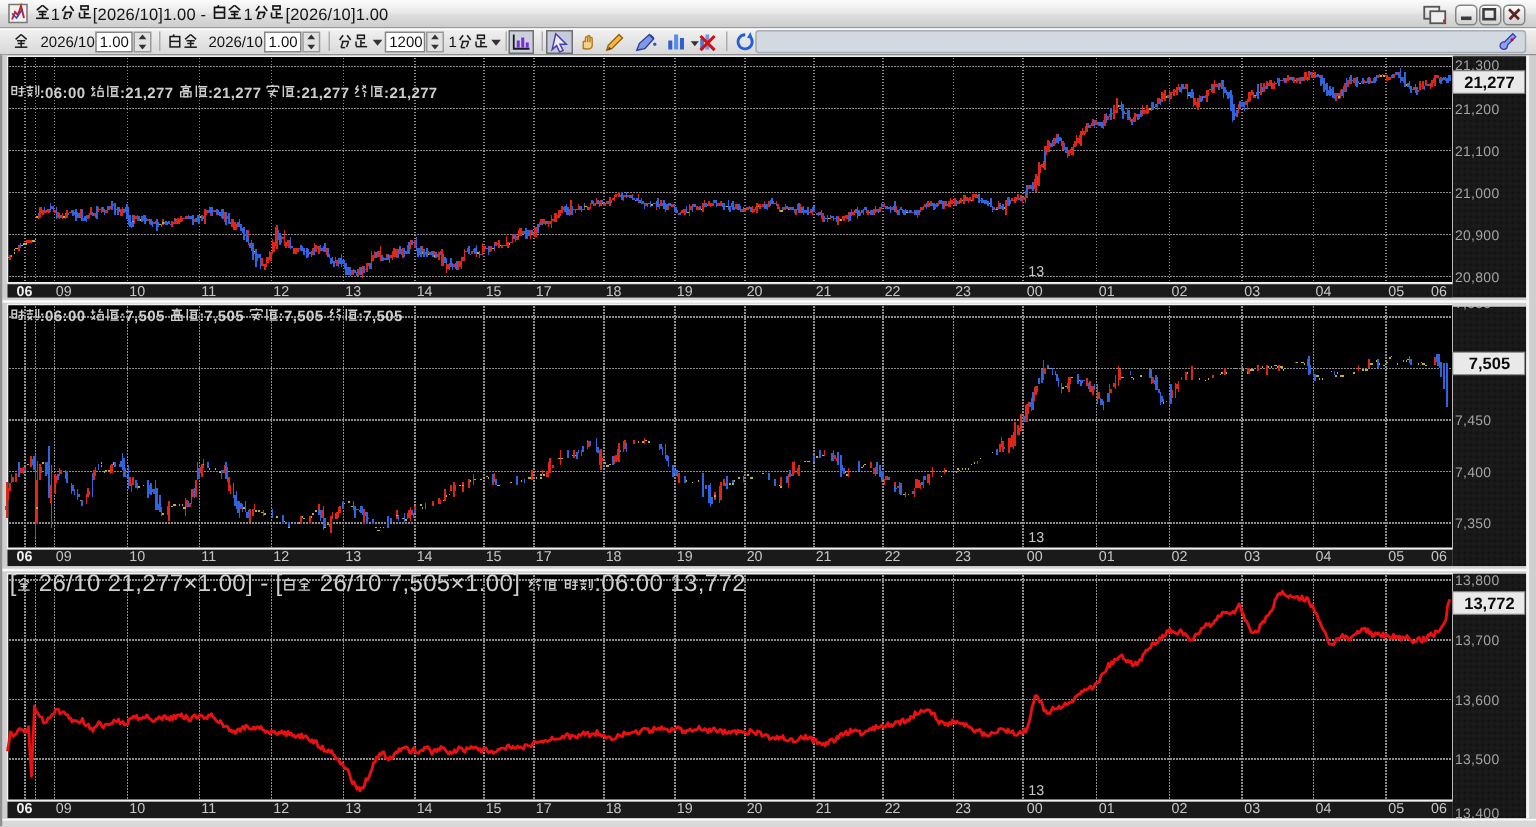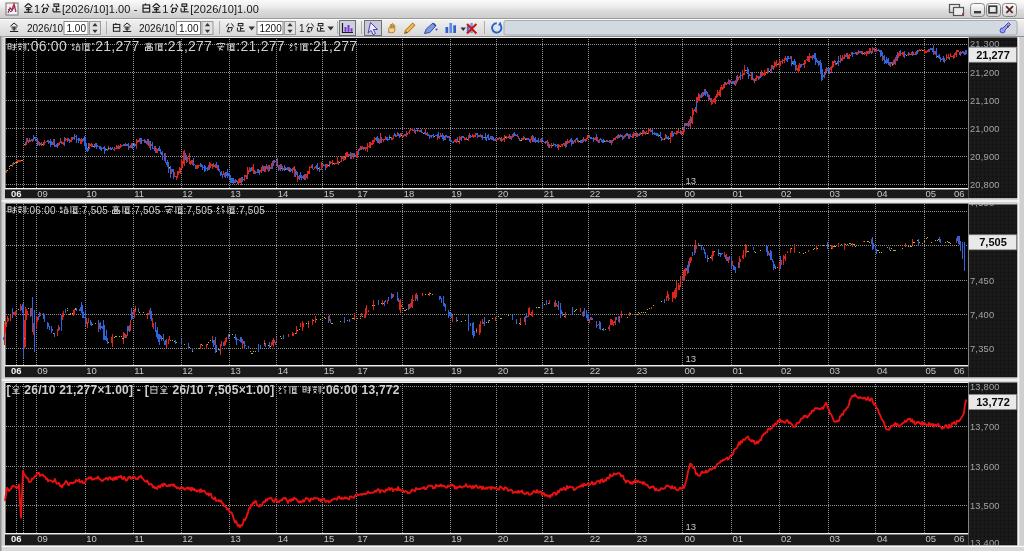--- a/index.html
+++ b/index.html
@@ -407,21 +407,21 @@
       </g>
     </svg><svg width="10.9" height="10.0" style="vertical-align:baseline">
       <g stroke="#141414" stroke-width="1.10" fill="none">
         <rect x="2.98" y="0.98" width="4.75" height="2.38" fill="none"></rect>
         <line x1="5.35" y1="4.30" x2="5.35" y2="8.57"></line>
         <line x1="5.35" y1="6.20" x2="8.20" y2="6.20"></line>
         <line x1="2.02" y1="5.25" x2="2.02" y2="8.57"></line>
         <line x1="2.02" y1="8.86" x2="9.62" y2="8.86"></line>
       </g>
     </svg>[2026/10]1.00</div>
-<div style="position:absolute;left:6.5px;top:40px;color:#cfcfcf;font-size:14px;font-weight:normal;letter-spacing:0.25px;white-space:pre;line-height:12.0px;transform:translateZ(0)"><svg width="10.0" height="9.1" style="vertical-align:baseline">
+<div style="position:absolute;left:6.5px;top:56px;color:#cfcfcf;font-size:10px;font-weight:bold;letter-spacing:0.25px;white-space:pre;line-height:12.0px;transform:translateZ(0)"><svg width="10.0" height="9.1" style="vertical-align:baseline">
       <g stroke="#cfcfcf" stroke-width="0.95" fill="none">
         <rect x="1.03" y="1.79" width="3.01" height="5.16" fill="none"></rect>
         <line x1="1.03" y1="4.37" x2="4.04" y2="4.37"></line>
         <line x1="5.33" y1="3.08" x2="9.20" y2="3.08"></line>
         <line x1="5.33" y1="5.23" x2="9.20" y2="5.23"></line>
         <line x1="7.48" y1="1.36" x2="7.48" y2="7.81"></line>
         <line x1="5.33" y1="7.81" x2="7.91" y2="7.81"></line>
       </g>
     </svg><svg width="10.0" height="9.1" style="vertical-align:baseline">
       <g stroke="#cfcfcf" stroke-width="0.95" fill="none">
@@ -499,21 +499,21 @@
       </g>
     </svg><svg width="10.0" height="9.1" style="vertical-align:baseline">
       <g stroke="#cfcfcf" stroke-width="0.95" fill="none">
         <line x1="1.89" y1="0.93" x2="1.89" y2="8.67"></line>
         <line x1="3.18" y1="1.79" x2="9.20" y2="1.79"></line>
         <rect x="4.47" y="3.08" width="3.44" height="4.30" fill="none"></rect>
         <line x1="4.47" y1="4.80" x2="7.91" y2="4.80"></line>
         <line x1="3.61" y1="8.41" x2="9.20" y2="8.41"></line>
       </g>
     </svg>:21,277</div>
-<div style="position:absolute;left:6.5px;top:204.5px;color:#cfcfcf;font-size:10px;font-weight:normal;letter-spacing:0.25px;white-space:pre;line-height:12.0px;transform:translateZ(0)"><svg width="10.0" height="9.1" style="vertical-align:baseline">
+<div style="position:absolute;left:6.5px;top:204.5px;color:#cfcfcf;font-size:10px;font-weight:bold;letter-spacing:0.25px;white-space:pre;line-height:12.0px;transform:translateZ(0)"><svg width="10.0" height="9.1" style="vertical-align:baseline">
       <g stroke="#cfcfcf" stroke-width="0.95" fill="none">
         <rect x="1.03" y="1.79" width="3.01" height="5.16" fill="none"></rect>
         <line x1="1.03" y1="4.37" x2="4.04" y2="4.37"></line>
         <line x1="5.33" y1="3.08" x2="9.20" y2="3.08"></line>
         <line x1="5.33" y1="5.23" x2="9.20" y2="5.23"></line>
         <line x1="7.48" y1="1.36" x2="7.48" y2="7.81"></line>
         <line x1="5.33" y1="7.81" x2="7.91" y2="7.81"></line>
       </g>
     </svg><svg width="10.0" height="9.1" style="vertical-align:baseline">
       <g stroke="#cfcfcf" stroke-width="0.95" fill="none">
@@ -591,21 +591,21 @@
       </g>
     </svg><svg width="10.0" height="9.1" style="vertical-align:baseline">
       <g stroke="#cfcfcf" stroke-width="0.95" fill="none">
         <line x1="1.89" y1="0.93" x2="1.89" y2="8.67"></line>
         <line x1="3.18" y1="1.79" x2="9.20" y2="1.79"></line>
         <rect x="4.47" y="3.08" width="3.44" height="4.30" fill="none"></rect>
         <line x1="4.47" y1="4.80" x2="7.91" y2="4.80"></line>
         <line x1="3.61" y1="8.41" x2="9.20" y2="8.41"></line>
       </g>
     </svg>:7,505</div>
-<div style="position:absolute;left:6.5px;top:384.0px;color:#cfcfcf;font-size:12px;font-weight:bold;letter-spacing:0.25px;white-space:pre;line-height:12.0px;transform:translateZ(0)">[<svg width="10.0" height="9.1" style="vertical-align:baseline">
+<div style="position:absolute;left:6.5px;top:384.0px;color:#cfcfcf;font-size:16px;font-weight:normal;letter-spacing:0.25px;white-space:pre;line-height:12.0px;transform:translateZ(0)">[<svg width="10.0" height="9.1" style="vertical-align:baseline">
       <g stroke="#cfcfcf" stroke-width="0.95" fill="none">
         <line x1="4.90" y1="0.50" x2="1.46" y2="3.51"></line>
         <line x1="4.90" y1="0.50" x2="8.34" y2="3.51"></line>
         <line x1="2.32" y1="4.37" x2="7.48" y2="4.37"></line>
         <line x1="2.75" y1="6.09" x2="7.05" y2="6.09"></line>
         <line x1="4.90" y1="4.37" x2="4.90" y2="8.24"></line>
         <line x1="1.03" y1="8.41" x2="8.77" y2="8.41"></line>
       </g>
     </svg>&nbsp;26/10&nbsp;21,277×1.00]&nbsp;-&nbsp;[<svg width="10.0" height="9.1" style="vertical-align:baseline">
       <g stroke="#cfcfcf" stroke-width="0.95" fill="none">

